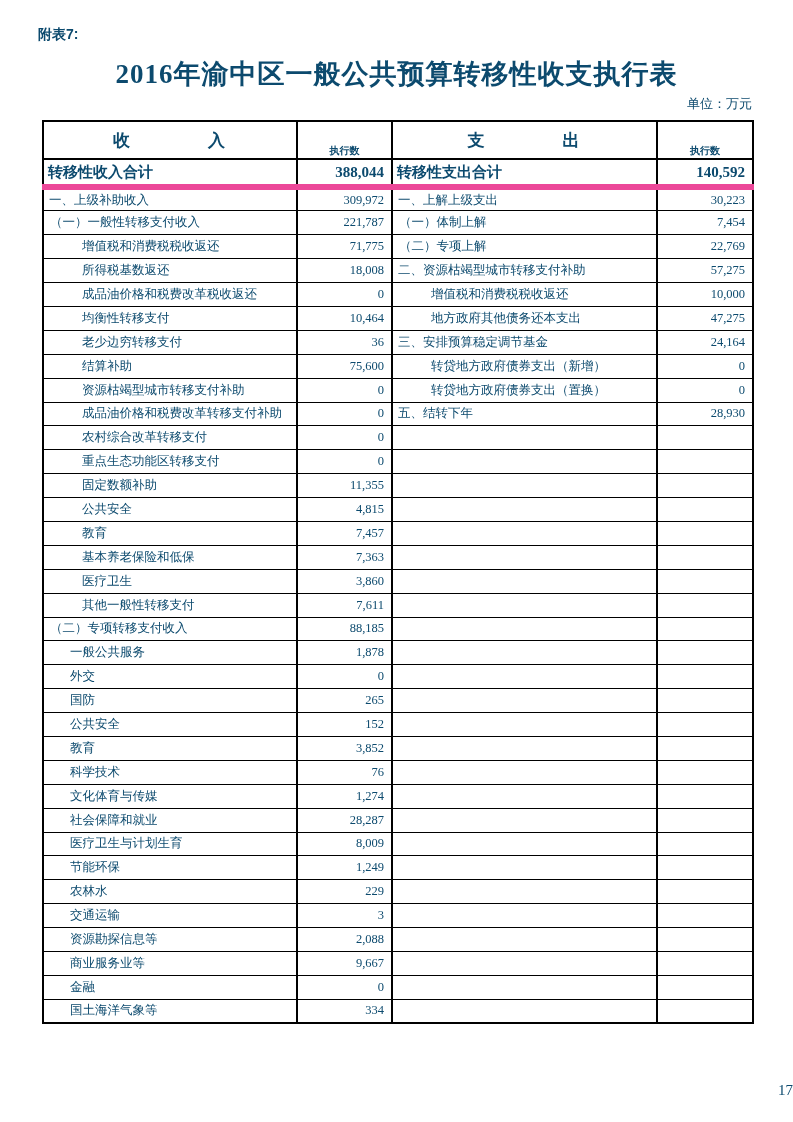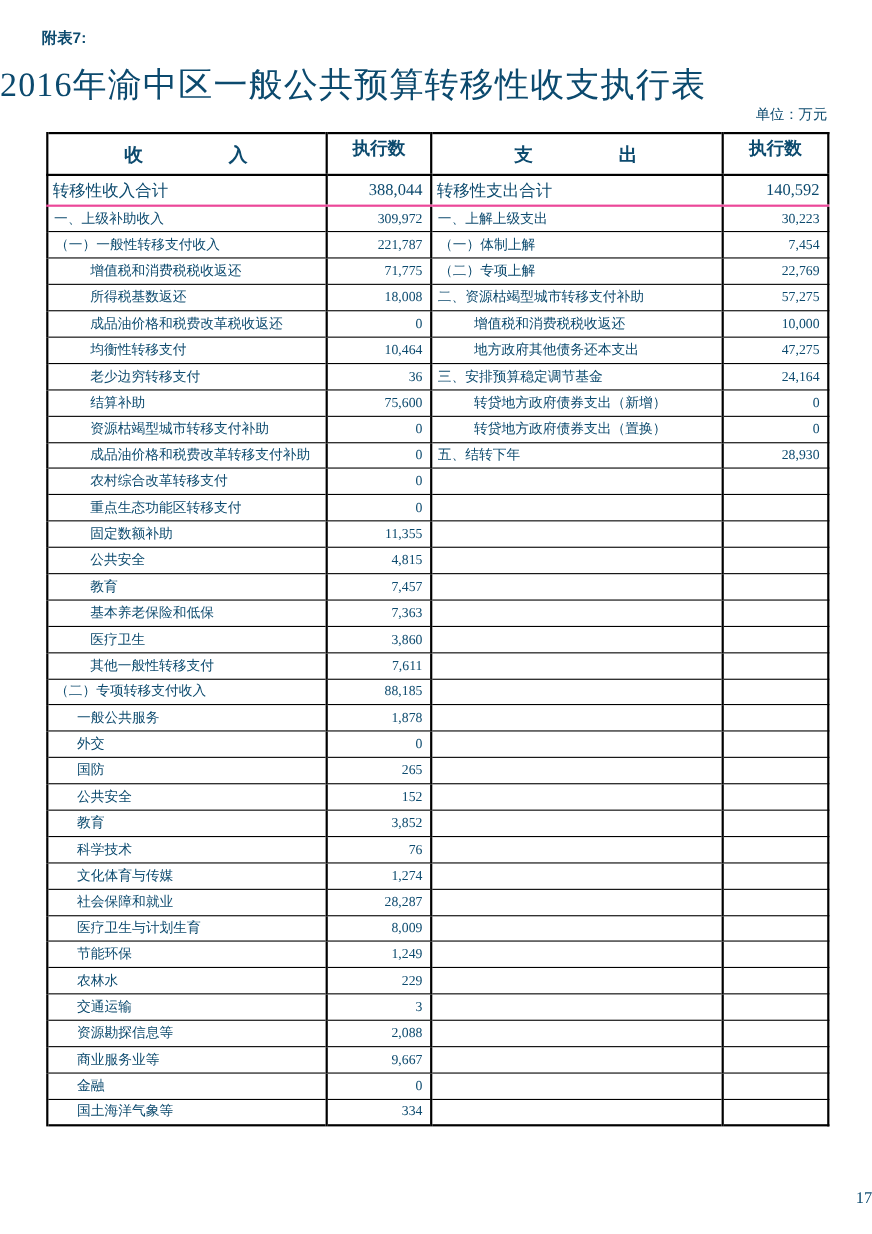--- a/index.html
+++ b/index.html
@@ -20,23 +20,23 @@
     top: 26px;
     font-size: 14px;
     font-weight: bold;
     font-family: "Liberation Sans", "DejaVu Sans", sans-serif;
   }
   .doc-title {
     position: absolute;
     left: 0;
     right: 0;
     top: 56px;
-    text-align: left;
-    font-size: 31px;
-    font-weight: normal;
+    text-align: center;
+    font-size: 27px;
+    font-weight: bold;
     letter-spacing: 1px;
   }
   .unit-note {
     position: absolute;
     right: 41px;
     top: 95px;
     font-size: 13px;
   }
   table.budget {
     position: absolute;
@@ -55,25 +55,25 @@
     vertical-align: middle;
   }
   table.budget { border: 2px solid #000; }
   tr.hdr td {
     border-bottom: 2px solid #000;
     height: 38px;
     text-align: center;
     font-weight: bold;
   }
   tr.hdr td.side-h { font-size: 17px; letter-spacing: 2px; }
-  tr.hdr td.exec-h { font-size: 16px; vertical-align: bottom; padding-bottom: 12px; }
+  tr.hdr td.exec-h { font-size: 10px; vertical-align: bottom; padding-bottom: 0; }
   tr.total td {
-    border-bottom: 2px solid #ec4899;
+    border-bottom: 6px solid #ec4899;
     height: 28px;
-    font-weight: normal;
+    font-weight: bold;
     font-size: 15px;
   }
   tr.total td.lbl { padding-left: 4px; }
   tr.body-row td { height: 23.9px; }
   td.lbl { text-align: left; }
   td.val { text-align: right; padding-right: 7px; }
   .ind0 { padding-left: 5px; }
   .ind1 { padding-left: 6px; }
   .ind2 { padding-left: 38px; }
   .ind3 { padding-left: 26px; }

